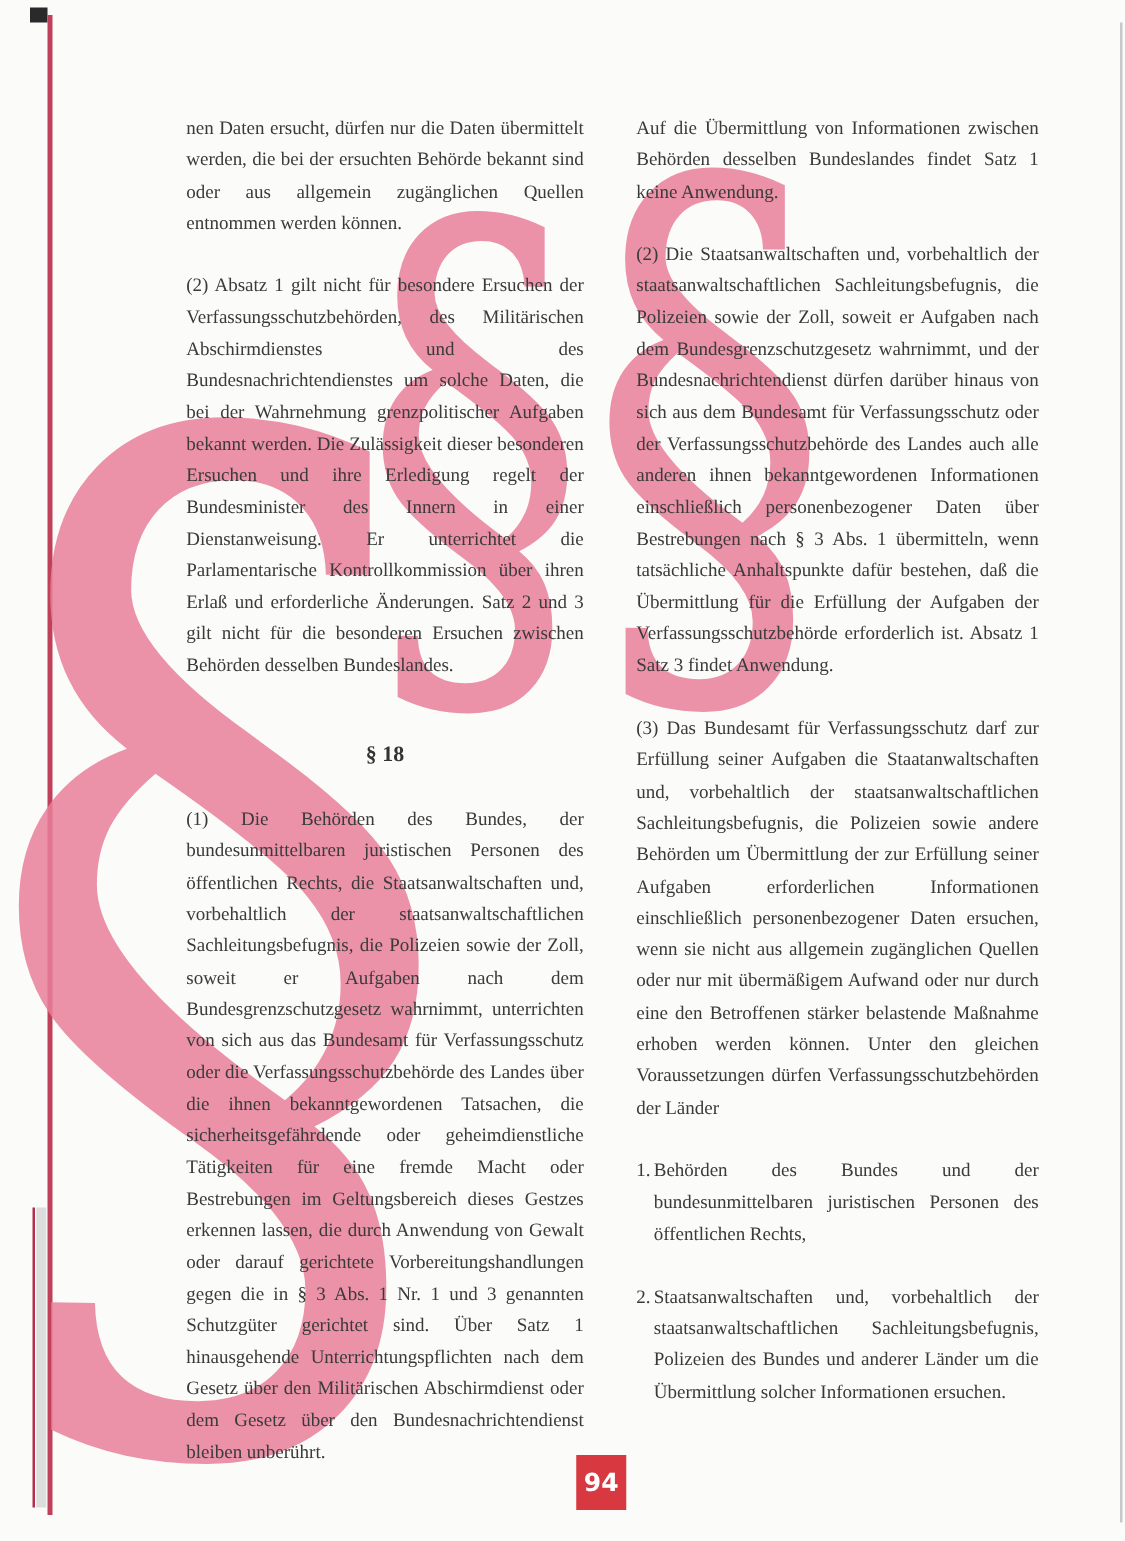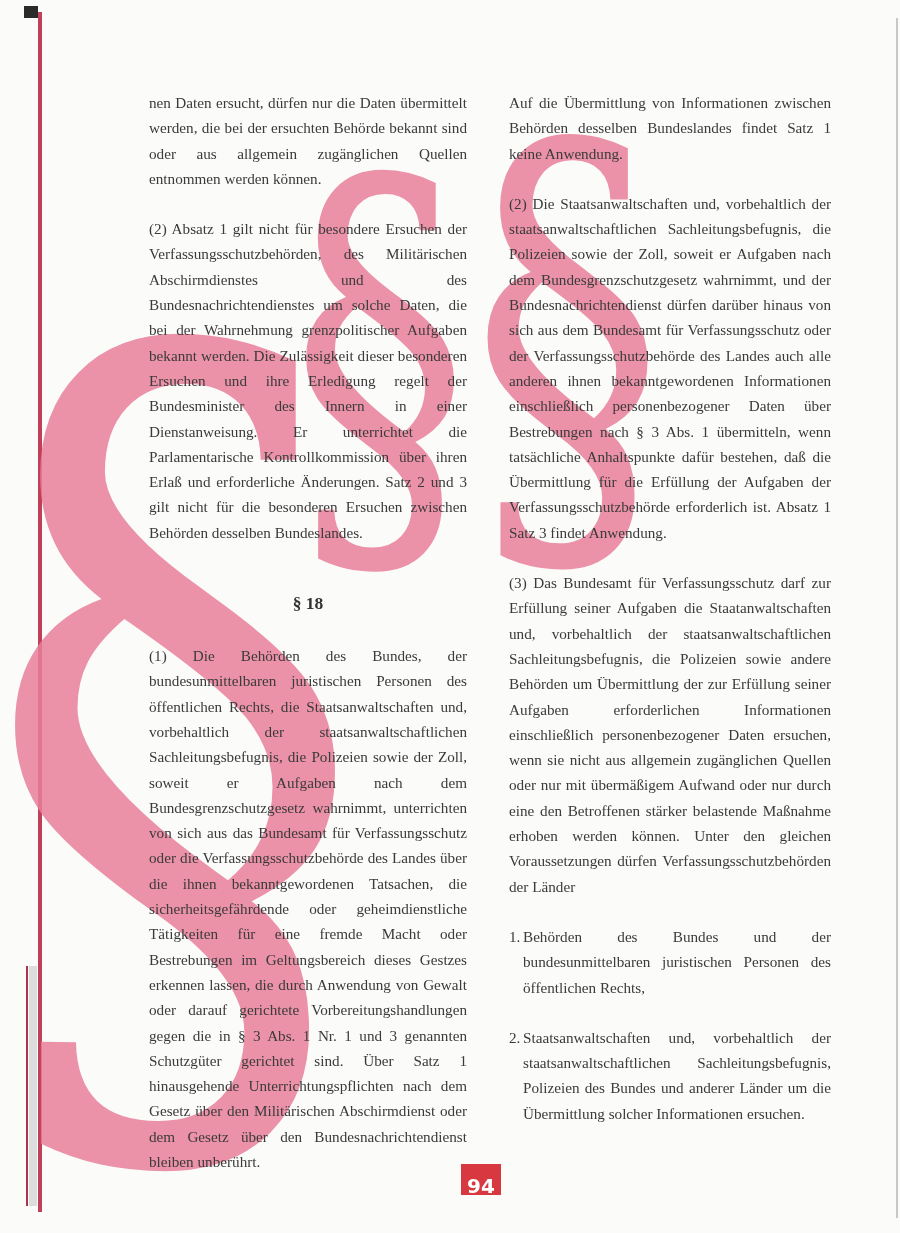--- a/index.html
+++ b/index.html
@@ -107,21 +107,21 @@
       flex: 0 0 14px;
     }
     .list-item .txt {
       flex: 1;
       text-align: justify;
       font-family: Liberation Serif, serif;
     }
     .page-number {
       position: absolute;
       left: 461px; top: 1164px;
-      width: 40px; height: 31px;
+      width: 40px; height: 44px;
       background: #d8383f;
       color: #ffffff;
       font-family: "DejaVu Sans", sans-serif;
       font-weight: bold;
       font-size: 20px;
       line-height: 44px;
       text-align: center;
       z-index: 2;
     }
   </style>

